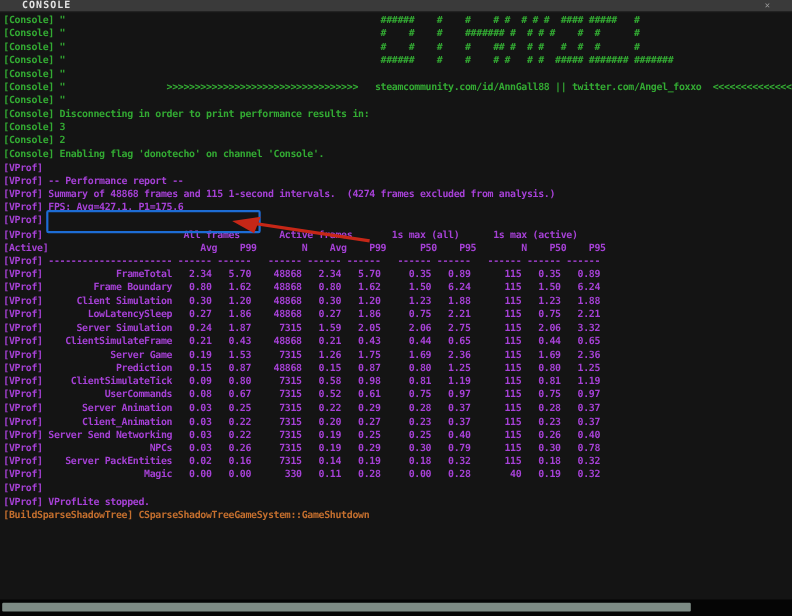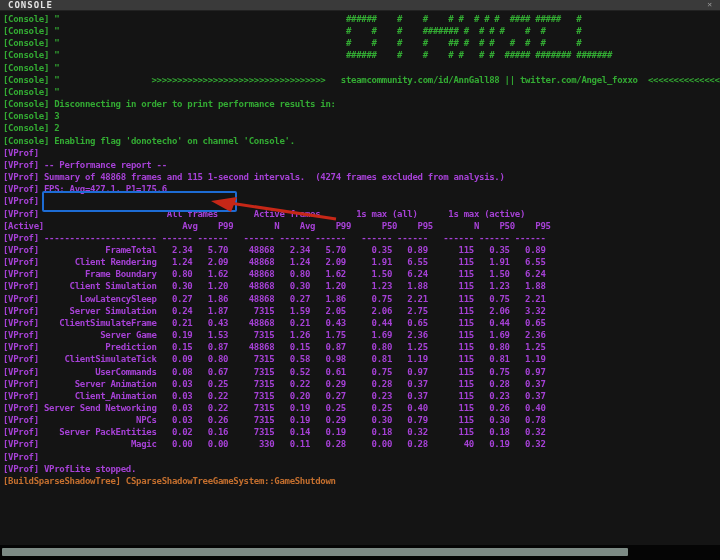--- a/index.html
+++ b/index.html
@@ -4,21 +4,21 @@
 <style>
   html,body{margin:0;padding:0}
   body{
     width:720px;height:560px;position:relative;overflow:hidden;
     background:#141414;
     font-family:"DejaVu Sans Mono","Liberation Mono",monospace;
   }
   .titlebar{
     height:10px;background:#3a3a3a;border-bottom:1px solid #222;
     color:#e4e4e4;display:flex;justify-content:space-between;align-items:center;
-    font-weight:bold;font-size:9px;line-height:10px;padding:0 8px;
+    font-weight:bold;font-size:9px;line-height:10px;padding:0 20px;
     letter-spacing:1px;
   }
   .close{color:#9a9a9a;font-size:8px;letter-spacing:0}
   .log{
     position:absolute;top:11px;left:3px;right:0;bottom:0;
     padding-top:2px;overflow:hidden;
   }
   .line{
     white-space:pre;font-size:9px;line-height:12.15px;
     letter-spacing:-0.3px;font-weight:bold;
@@ -61,21 +61,20 @@
     <div class="line green">[Console] Enabling flag 'donotecho' on channel 'Console'.</div>
     <div class="line purple">[VProf]</div>
     <div class="line purple">[VProf] -- Performance report --</div>
     <div class="line purple">[VProf] Summary of 48868 frames and 115 1-second intervals.  (4274 frames excluded from analysis.)</div>
     <div class="line purple">[VProf] FPS: Avg=427.1, P1=175.6</div>
     <div class="line purple">[VProf]</div>
     <div class="line purple">[VProf]                         All frames       Active frames       1s max (all)      1s max (active)    </div>
     <div class="line purple">[Active]                           Avg    P99        N    Avg    P99      P50    P95        N    P50    P95</div>
     <div class="line purple">[VProf] ---------------------- ------ ------   ------ ------ ------   ------ ------   ------ ------ ------</div>
     <div class="line purple">[VProf]             FrameTotal   2.34   5.70    48868   2.34   5.70     0.35   0.89      115   0.35   0.89</div>
-    <div class="line purple">[VProf]       Client Rendering   1.24   2.09    48868   1.24   2.09     1.91   6.55      115   1.91   6.55</div>
     <div class="line purple">[VProf]         Frame Boundary   0.80   1.62    48868   0.80   1.62     1.50   6.24      115   1.50   6.24</div>
     <div class="line purple">[VProf]      Client Simulation   0.30   1.20    48868   0.30   1.20     1.23   1.88      115   1.23   1.88</div>
     <div class="line purple">[VProf]        LowLatencySleep   0.27   1.86    48868   0.27   1.86     0.75   2.21      115   0.75   2.21</div>
     <div class="line purple">[VProf]      Server Simulation   0.24   1.87     7315   1.59   2.05     2.06   2.75      115   2.06   3.32</div>
     <div class="line purple">[VProf]    ClientSimulateFrame   0.21   0.43    48868   0.21   0.43     0.44   0.65      115   0.44   0.65</div>
     <div class="line purple">[VProf]            Server Game   0.19   1.53     7315   1.26   1.75     1.69   2.36      115   1.69   2.36</div>
     <div class="line purple">[VProf]             Prediction   0.15   0.87    48868   0.15   0.87     0.80   1.25      115   0.80   1.25</div>
     <div class="line purple">[VProf]     ClientSimulateTick   0.09   0.80     7315   0.58   0.98     0.81   1.19      115   0.81   1.19</div>
     <div class="line purple">[VProf]           UserCommands   0.08   0.67     7315   0.52   0.61     0.75   0.97      115   0.75   0.97</div>
     <div class="line purple">[VProf]       Server Animation   0.03   0.25     7315   0.22   0.29     0.28   0.37      115   0.28   0.37</div>

